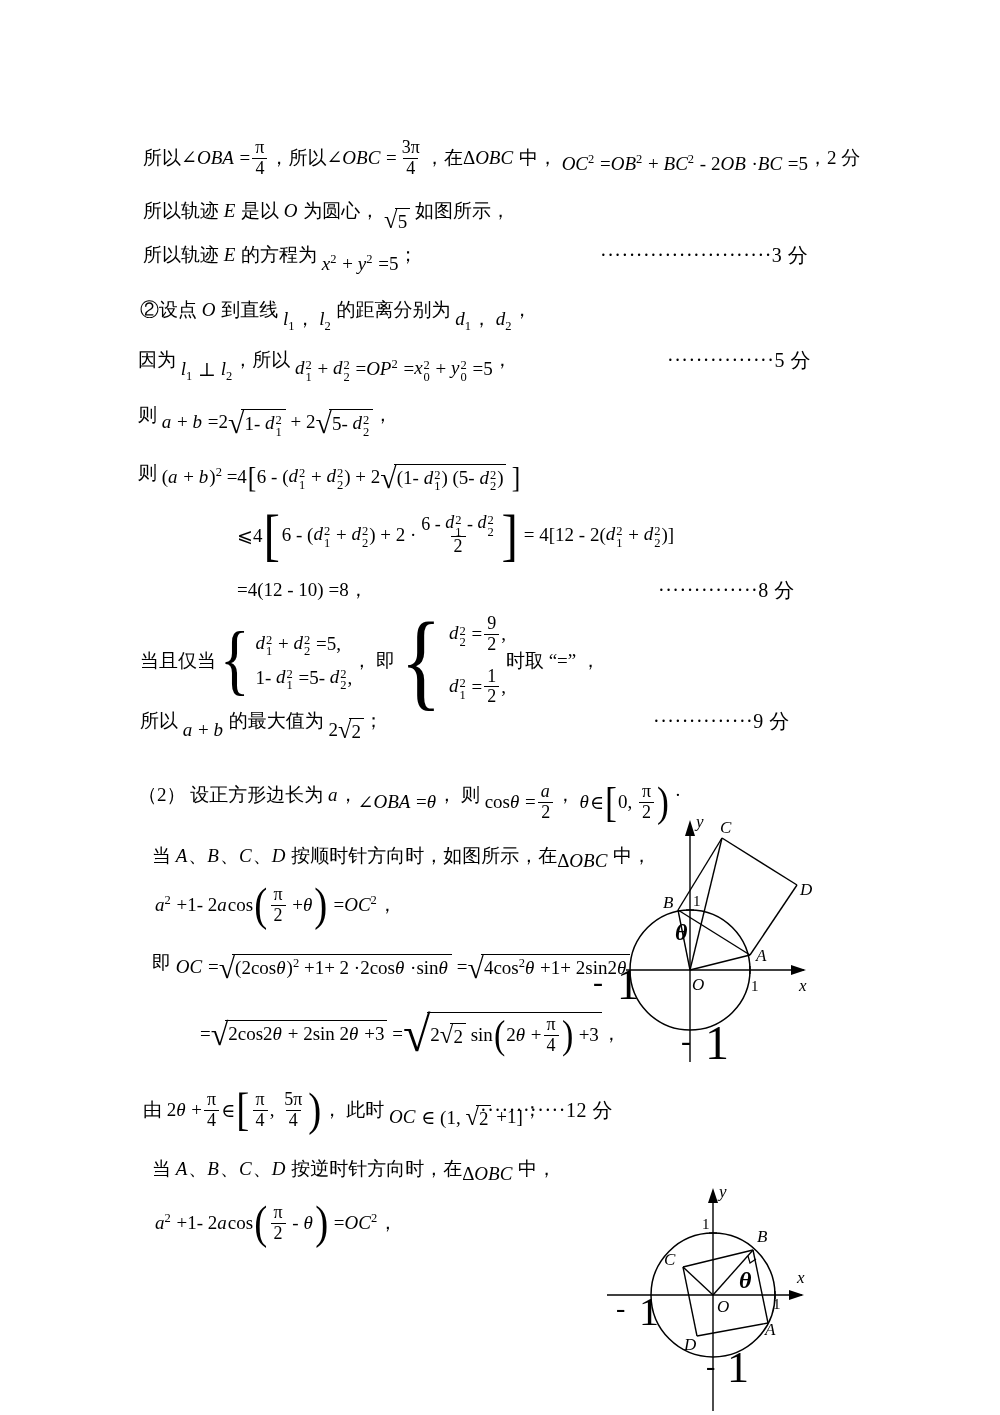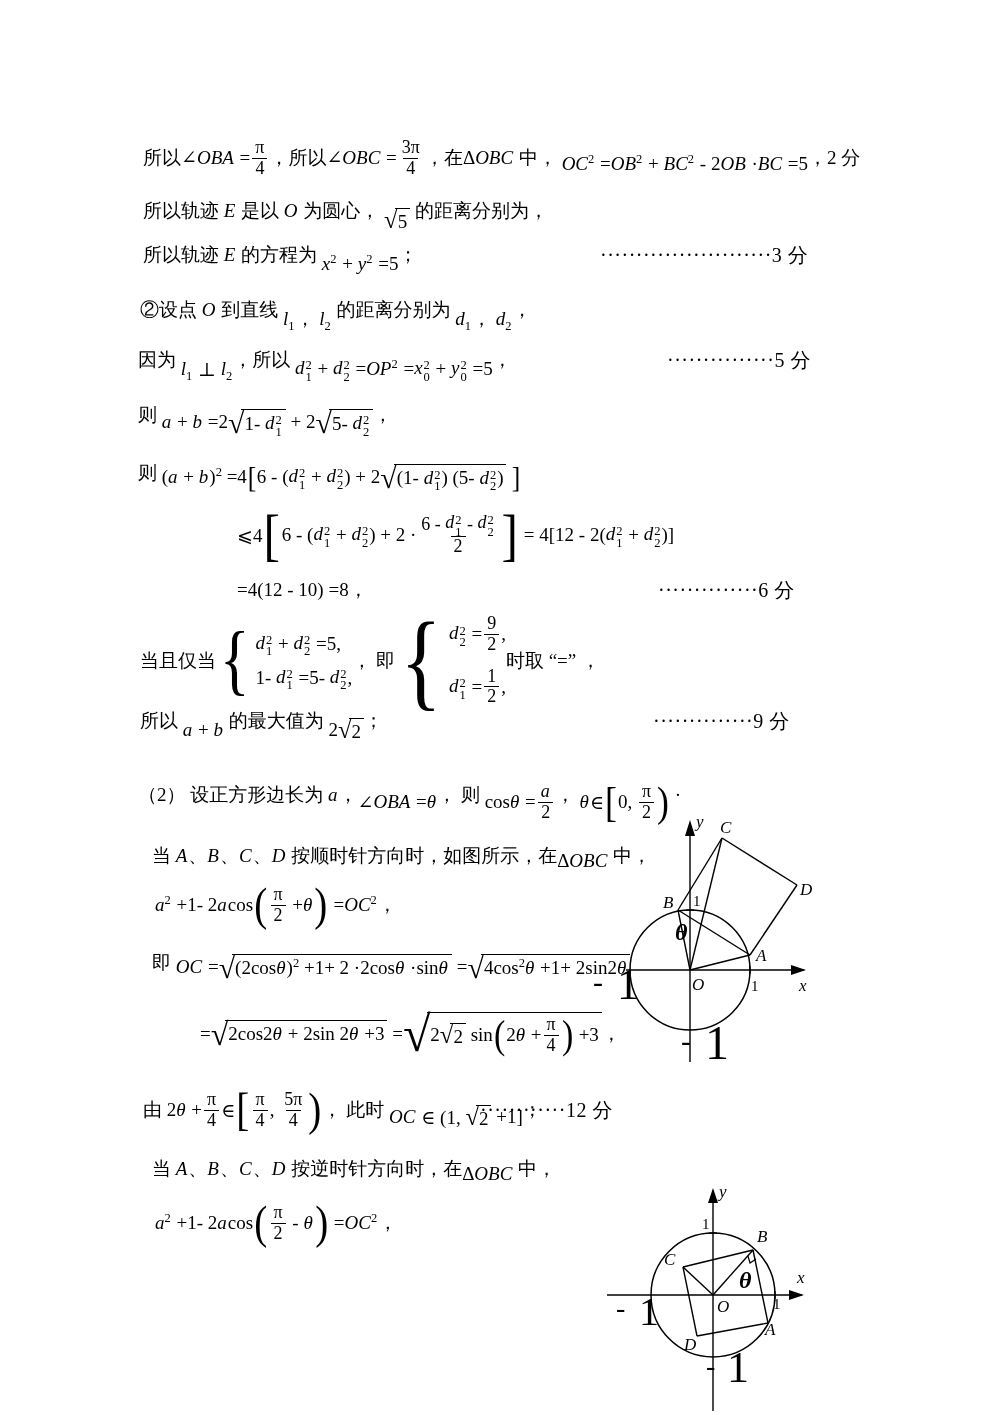--- a/index.html
+++ b/index.html
@@ -38,28 +38,28 @@
   .num{font-size:15px;}
   .th{font-size:24px;font-weight:bold;font-style:italic;}
   .bigneg{font-weight:400;}
 </style>
 </head>
 <body>
 
 <div class="page">
   <div id="doc">
       <div class="line" style="left: 143px; top: 138px;"><span class="t">所以∠</span><span class="v">OBA</span><span class="t"> =</span><span class="frac"><span class="fn"><span class="t">π</span></span><span class="fd"><span class="t">4</span></span></span><span class="t">，所以∠</span><span class="v">OBC</span><span class="t"> =</span><span class="frac"><span class="fn"><span class="t">3π</span></span><span class="fd"><span class="t">4</span></span></span><span class="t">，在Δ</span><span class="v">OBC</span><span class="t"> 中， </span><span class="g" style="transform: translateY(6px);"><span class="v">OC<span class="sup">2</span></span><span class="t"> =</span><span class="v">OB<span class="sup">2</span></span><span class="t"> + </span><span class="v">BC<span class="sup">2</span></span><span class="t"> - 2</span><span class="v">OB</span><span class="t"> ·</span><span class="v">BC</span><span class="t"> =5</span></span><span class="t">，2 分</span></div>
-      <div class="line" style="left: 143px; top: 198px;"><span class="t">所以轨迹 </span><span class="v">E</span><span class="t"> 是以 </span><span class="v">O</span><span class="t"> 为圆心， </span><span class="g" style="transform: translateY(9px);"><span class="sqrt"><span class="rad">√</span><span class="sqc"><span class="t">5</span></span></span></span><span class="t"> 的距离分别为，</span></div>
+      <div class="line" style="left: 143px; top: 198px;"><span class="t">所以轨迹 </span><span class="v">E</span><span class="t"> 是以 </span><span class="v">O</span><span class="t"> 为圆心， </span><span class="g" style="transform: translateY(9px);"><span class="sqrt"><span class="rad">√</span><span class="sqc"><span class="t">5</span></span></span></span><span class="t"> 如图所示，</span></div>
       <div class="line" style="left: 143px; top: 242px;"><span class="t">所以轨迹 </span><span class="v">E</span><span class="t"> 的方程为 </span><span class="g" style="transform: translateY(9px);"><span class="v">x<span class="sup">2</span></span><span class="t"> + </span><span class="v">y<span class="sup">2</span></span><span class="t"> =5</span></span><span class="t">；</span><span class="note" style="left: 457px;">························3 分</span></div>
       <div class="line" style="left: 140px; top: 297px;"><span class="t">②设点 </span><span class="v">O</span><span class="t"> 到直线 </span><span class="g" style="transform: translateY(9px);"><span class="v">l<span class="sub">1</span></span><span class="t">， </span><span class="v">l<span class="sub">2</span></span></span><span class="t"> 的距离分别为 </span><span class="g" style="transform: translateY(9px);"><span class="v">d<span class="sub">1</span></span><span class="t">， </span><span class="v">d<span class="sub">2</span></span></span><span class="t">，</span></div>
       <div class="line" style="left: 138px; top: 347px;"><span class="t">因为 </span><span class="g" style="transform: translateY(9px);"><span class="v">l<span class="sub">1</span></span><span class="t"> ⊥ </span><span class="v">l<span class="sub">2</span></span></span><span class="t">，所以 </span><span class="g" style="transform: translateY(9px);"><span class="v">d<span class="ss"><span class="ssu">2</span><span class="ssd">1</span></span></span><span class="t"> + </span><span class="v">d<span class="ss"><span class="ssu">2</span><span class="ssd">2</span></span></span><span class="t"> =</span><span class="v">OP<span class="sup">2</span></span><span class="t"> =</span><span class="v">x<span class="ss"><span class="ssu">2</span><span class="ssd">0</span></span></span><span class="t"> + </span><span class="v">y<span class="ss"><span class="ssu">2</span><span class="ssd">0</span></span></span><span class="t"> =5</span></span><span class="t">，</span><span class="note" style="left: 529px;">···············5 分</span></div>
       <div class="line" style="left: 138px; top: 402px;"><span class="t">则 </span><span class="g" style="transform: translateY(7px);"><span class="v">a</span><span class="t"> + </span><span class="v">b</span><span class="t"> =2</span><span class="sqrt"><span class="rad" style="font-size: 30px;">√</span><span class="sqc"><span class="t">1- </span><span class="v">d<span class="ss"><span class="ssu">2</span><span class="ssd">1</span></span></span></span></span><span class="t"> + 2</span><span class="sqrt"><span class="rad" style="font-size: 30px;">√</span><span class="sqc"><span class="t">5- </span><span class="v">d<span class="ss"><span class="ssu">2</span><span class="ssd">2</span></span></span></span></span></span><span class="t">，</span></div>
       <div class="line" style="left: 138px; top: 458px;"><span class="t">则 </span><span class="g" style="transform: translateY(4px);"><span class="t">(</span><span class="v">a</span><span class="t"> + </span><span class="v">b</span><span class="t">)<span class="sup">2</span></span><span class="t"> =4</span><span class="delim" style="font-size: 30px;">[</span><span class="t">6 - (</span><span class="v">d<span class="ss"><span class="ssu">2</span><span class="ssd">1</span></span></span><span class="t"> + </span><span class="v">d<span class="ss"><span class="ssu">2</span><span class="ssd">2</span></span></span><span class="t">) + 2</span><span class="sqrt"><span class="rad" style="font-size: 30px;">√</span><span class="sqc"><span class="t">(1- </span><span class="v">d<span class="ss"><span class="ssu">2</span><span class="ssd">1</span></span></span><span class="t">) (5- </span><span class="v">d<span class="ss"><span class="ssu">2</span><span class="ssd">2</span></span></span><span class="t">)</span></span></span><span class="t"> </span><span class="delim" style="font-size: 30px;">]</span></span></div>
       <div class="line" style="left: 237px; top: 506px;"><span class="t">⩽4</span><span class="delim" style="font-size: 58px;">[</span><span class="t">6 - (</span><span class="v">d<span class="ss"><span class="ssu">2</span><span class="ssd">1</span></span></span><span class="t"> + </span><span class="v">d<span class="ss"><span class="ssu">2</span><span class="ssd">2</span></span></span><span class="t">) + 2 ·</span><span class="frac"><span class="fn"><span class="t">6 - </span><span class="v">d<span class="ss"><span class="ssu">2</span><span class="ssd">1</span></span></span><span class="t"> - </span><span class="v">d<span class="ss"><span class="ssu">2</span><span class="ssd">2</span></span></span></span><span class="fd"><span class="t">2</span></span></span><span class="delim" style="font-size: 58px;">]</span><span class="t"> = 4[12 - 2(</span><span class="v">d<span class="ss"><span class="ssu">2</span><span class="ssd">1</span></span></span><span class="t"> + </span><span class="v">d<span class="ss"><span class="ssu">2</span><span class="ssd">2</span></span></span><span class="t">)]</span></div>
-      <div class="line" style="left: 237px; top: 577px;"><span class="t">=4(12 - 10) =8，</span><span class="note" style="left: 421px;">··············6 分</span></div>
+      <div class="line" style="left: 237px; top: 577px;"><span class="t">=4(12 - 10) =8，</span><span class="note" style="left: 421px;">··············8 分</span></div>
       <div class="line" style="left: 140px; top: 614px;"><span class="t">当且仅当</span><span class="cases"><span class="cbrace" style="font-size: 78px;">{</span><span class="ccol"><span class="crow"><span class="v">d<span class="ss"><span class="ssu">2</span><span class="ssd">1</span></span></span><span class="t"> + </span><span class="v">d<span class="ss"><span class="ssu">2</span><span class="ssd">2</span></span></span><span class="t"> =5,</span></span><span class="crow"><span class="t">1- </span><span class="v">d<span class="ss"><span class="ssu">2</span><span class="ssd">1</span></span></span><span class="t"> =5- </span><span class="v">d<span class="ss"><span class="ssu">2</span><span class="ssd">2</span></span></span><span class="t">,</span></span></span></span><span class="t">， 即</span><span class="cases"><span class="cbrace" style="font-size: 108px;">{</span><span class="ccol" style="row-gap: 12px;"><span class="crow"><span class="v">d<span class="ss"><span class="ssu">2</span><span class="ssd">2</span></span></span><span class="t"> =</span><span class="frac"><span class="fn"><span class="t">9</span></span><span class="fd"><span class="t">2</span></span></span><span class="t">,</span></span><span class="crow"><span class="v">d<span class="ss"><span class="ssu">2</span><span class="ssd">1</span></span></span><span class="t"> =</span><span class="frac"><span class="fn"><span class="t">1</span></span><span class="fd"><span class="t">2</span></span></span><span class="t">,</span></span></span></span><span class="t">时取 “=” ，</span></div>
       <div class="line" style="left: 140px; top: 708px;"><span class="t">所以 </span><span class="g" style="transform: translateY(9px);"><span class="v">a</span><span class="t"> + </span><span class="v">b</span></span><span class="t"> 的最大值为 </span><span class="g" style="transform: translateY(9px);"><span class="t">2</span><span class="sqrt"><span class="rad">√</span><span class="sqc"><span class="t">2</span></span></span></span><span class="t">；</span><span class="note" style="left: 513px;">··············9 分</span></div>
       <div class="line" style="left: 138px; top: 774px;"><span class="t">（2） 设正方形边长为 </span><span class="v">a</span><span class="t">，</span><span class="g" style="transform: translateY(7px);"><span class="t">∠</span><span class="v">OBA</span><span class="t"> =</span><span class="v">θ</span></span><span class="t">， 则 </span><span class="g" style="transform: translateY(7px);"><span class="t">cos</span><span class="v">θ</span><span class="t"> =</span><span class="frac"><span class="fn"><span class="v">a</span></span><span class="fd"><span class="t">2</span></span></span></span><span class="t">， </span><span class="g" style="transform: translateY(7px);"><span class="v">θ</span><span class="t">∈</span><span class="delim" style="font-size: 42px;">[</span><span class="t">0, </span><span class="frac"><span class="fn"><span class="t">π</span></span><span class="fd"><span class="t">2</span></span></span><span class="delim" style="font-size: 42px;">)</span></span><span class="t"> ·</span></div>
       <div class="line" style="left: 152px; top: 843px;"><span class="t">当 </span><span class="v">A</span><span class="t">、</span><span class="v">B</span><span class="t">、</span><span class="v">C</span><span class="t">、</span><span class="v">D</span><span class="t"> 按顺时针方向时，如图所示，在</span><span class="g" style="transform: translateY(5px);"><span class="t">Δ</span><span class="v">OBC</span></span><span class="t"> 中，</span></div>
       <div class="line" style="left: 155px; top: 882px;"><span class="g"><span class="v">a<span class="sup">2</span></span><span class="t"> +1- 2</span><span class="v">a</span><span class="t">cos</span><span class="delim" style="font-size: 46px;">(</span><span class="frac"><span class="fn"><span class="t">π</span></span><span class="fd"><span class="t">2</span></span></span><span class="t"> +</span><span class="v">θ</span><span class="delim" style="font-size: 46px;">)</span><span class="t"> =</span><span class="v">OC<span class="sup">2</span></span></span><span class="t">，</span></div>
       <div class="line" style="left: 152px; top: 950px;"><span class="t">即 </span><span class="g" style="transform: translateY(4px);"><span class="v">OC</span><span class="t"> =</span><span class="sqrt"><span class="rad" style="font-size: 30px;">√</span><span class="sqc"><span class="t">(2cos</span><span class="v">θ</span><span class="t">)<span class="sup">2</span></span><span class="t"> +1+ 2 ·2cos</span><span class="v">θ</span><span class="t"> ·sin</span><span class="v">θ</span></span></span><span class="t"> =</span><span class="sqrt"><span class="rad" style="font-size: 30px;">√</span><span class="sqc"><span class="t">4</span><span class="t">cos<span class="sup">2</span></span><span class="v">θ</span><span class="t"> +1+ 2sin2</span><span class="v">θ</span></span></span></span></div>
       <div class="line" style="left: 200px; top: 1012px;"><span class="g"><span class="t">=</span><span class="sqrt"><span class="rad" style="font-size: 32px;">√</span><span class="sqc"><span class="t">2cos2</span><span class="v">θ</span><span class="t"> + 2sin 2</span><span class="v">θ</span><span class="t"> +3</span></span></span><span class="t"> =</span><span class="sqrt"><span class="rad" style="font-size: 50px;">√</span><span class="sqc"><span class="t">2</span><span class="sqrt"><span class="rad">√</span><span class="sqc"><span class="t">2</span></span></span><span class="t"> sin</span><span class="delim" style="font-size: 40px;">(</span><span class="t">2</span><span class="v">θ</span><span class="t"> +</span><span class="frac"><span class="fn"><span class="t">π</span></span><span class="fd"><span class="t">4</span></span></span><span class="delim" style="font-size: 40px;">)</span><span class="t"> +3</span></span></span></span><span class="t">，</span></div>
       <div class="line" style="left: 143px; top: 1087px;"><span class="t">由 </span><span class="g"><span class="t">2</span><span class="v">θ</span><span class="t"> +</span><span class="frac"><span class="fn"><span class="t">π</span></span><span class="fd"><span class="t">4</span></span></span><span class="t">∈</span><span class="delim" style="font-size: 46px;">[</span><span class="frac"><span class="fn"><span class="t">π</span></span><span class="fd"><span class="t">4</span></span></span><span class="t">, </span><span class="frac"><span class="fn"><span class="t">5π</span></span><span class="fd"><span class="t">4</span></span></span><span class="delim" style="font-size: 46px;">)</span></span><span class="t">， 此时 </span><span class="g" style="transform: translateY(7px);"><span class="v">OC</span><span class="t"> ∈ (1, </span><span class="sqrt"><span class="rad">√</span><span class="sqc"><span class="t">2</span></span></span><span class="t"> +1]</span></span><span class="t">；</span><span class="note" style="left: 337px;">············12 分</span></div>
       <div class="line" style="left: 152px; top: 1156px;"><span class="t">当 </span><span class="v">A</span><span class="t">、</span><span class="v">B</span><span class="t">、</span><span class="v">C</span><span class="t">、</span><span class="v">D</span><span class="t"> 按逆时针方向时，在</span><span class="g" style="transform: translateY(5px);"><span class="t">Δ</span><span class="v">OBC</span></span><span class="t"> 中，</span></div>
       <div class="line" style="left: 155px; top: 1200px;"><span class="g"><span class="v">a<span class="sup">2</span></span><span class="t"> +1- 2</span><span class="v">a</span><span class="t">cos</span><span class="delim" style="font-size: 46px;">(</span><span class="frac"><span class="fn"><span class="t">π</span></span><span class="fd"><span class="t">2</span></span></span><span class="t"> - </span><span class="v">θ</span><span class="delim" style="font-size: 46px;">)</span><span class="t"> =</span><span class="v">OC<span class="sup">2</span></span></span><span class="t">，</span></div>

